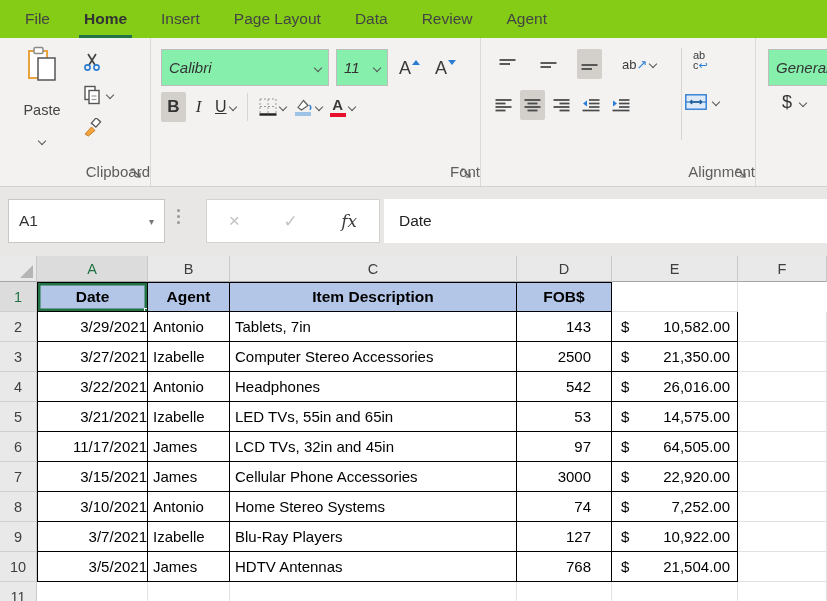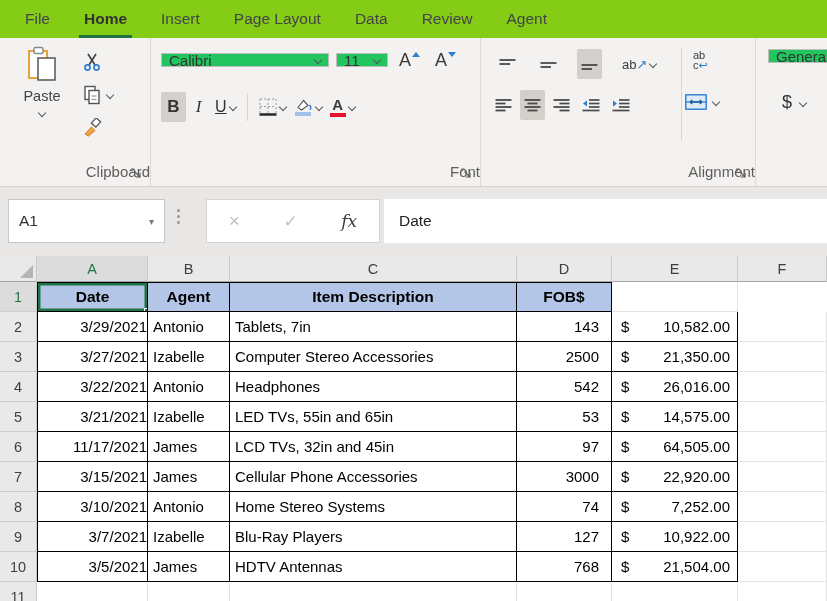--- a/index.html
+++ b/index.html
@@ -31,30 +31,30 @@
             font-size:15px; color:#5F5D5B; }
   .launcher { position:absolute; bottom:6px; right:7px; width:14px; height:14px;
               display:flex; align-items:center; justify-content:center; cursor:pointer; }
 
   .chev { width:6px; height:6px; border-right:1.4px solid #555; border-bottom:1.4px solid #555;
           transform:rotate(45deg); display:inline-block; flex:none; }
   .vsep { width:1px; background:#D8D6D4; }
 
   
   .paste { position:absolute; left:14px; top:8px; width:56px; text-align:center; cursor:pointer;
-           display:flex; flex-direction:column; align-items:center; gap:6px; }
+           display:flex; flex-direction:column; align-items:center; gap:20px; }
   .paste .plabel { font-size:14.5px; color:#444; }
   .clipcol { position:absolute; left:82px; top:12px; display:flex; flex-direction:column; gap:9px; }
   .minibtn { display:flex; align-items:center; gap:5px; cursor:pointer; height:24px; }
 
   
   .fontrow1 { position:absolute; left:10px; top:11px; display:flex; align-items:center; gap:7px; }
-  .combo { background:#22c55e; border:1px solid #BFBDBB; height:14px; display:flex;
+  .combo { background:#86efac; border:1px solid #BFBDBB; height:37px; display:flex;
            align-items:center; justify-content:space-between; padding:0 7px;
-           font-size:15px; color:#333; cursor:pointer; }
+           font-size:15px; color:#333; cursor:pointer;font-style:italic; }
   .combo-font { width:168px; }
   .combo-size { width:52px; }
   .afbtn { display:flex; align-items:flex-start; gap:1px; cursor:pointer; padding:2px 4px; }
   .afA { font-size:18px; color:#3B3B3B; line-height:1; }
   .caret { width:0; height:0; border-left:4px solid transparent; border-right:4px solid transparent; margin-top:1px; }
   .caret.up   { border-bottom:5px solid #2B7CD3; }
   .caret.down { border-top:5px solid #2B7CD3; }
   .fontrow2 { position:absolute; left:10px; top:52px; display:flex; align-items:center; height:34px; }
   .ibtn { height:30px; min-width:25px; padding:0 4px; display:flex; align-items:center;
           justify-content:center; cursor:pointer; border-radius:2px; gap:3px; }
@@ -117,21 +117,21 @@
   .c { background:#fff; display:flex; align-items:center; font-size:15px; color:#000;
        overflow:hidden; white-space:nowrap; cursor:cell; }
   .c.hdr { background:#B4C6E7; font-weight:bold; justify-content:center;
            border-top:1px solid #000; border-right:1px solid #000; border-bottom:1px solid #000;
            font-size:15.5px; }
   .c.d { border-right:1px solid #000; border-bottom:1px solid #000; }
   .c.bl { border-left:1px solid #000; }
   .c.f, .c.empty { border-right:1px solid #E2E2E2; border-bottom:1px solid #E2E2E2; }
   .c.date { justify-content:flex-end; }
   .c.agent, .c.item { padding-left:5px; }
-  .c.qty { justify-content:flex-end; padding-right:12px;text-align:right; }
+  .c.qty { justify-content:flex-end; padding-right:20px;text-align:right; }
   .c.fob { justify-content:space-between; padding:0 7px 0 9px; }
   .selcell { position:relative; box-shadow:inset 0 0 0 2.5px #217346; z-index:3; }
   .selcell .handle { position:absolute; right:-4px; bottom:-4px; width:7px; height:7px;
                      background:#217346; border:1.5px solid #fff; z-index:4; }
   svg { display:block; }
 </style>
 </head>
 <body>
 
 <div id="app">

